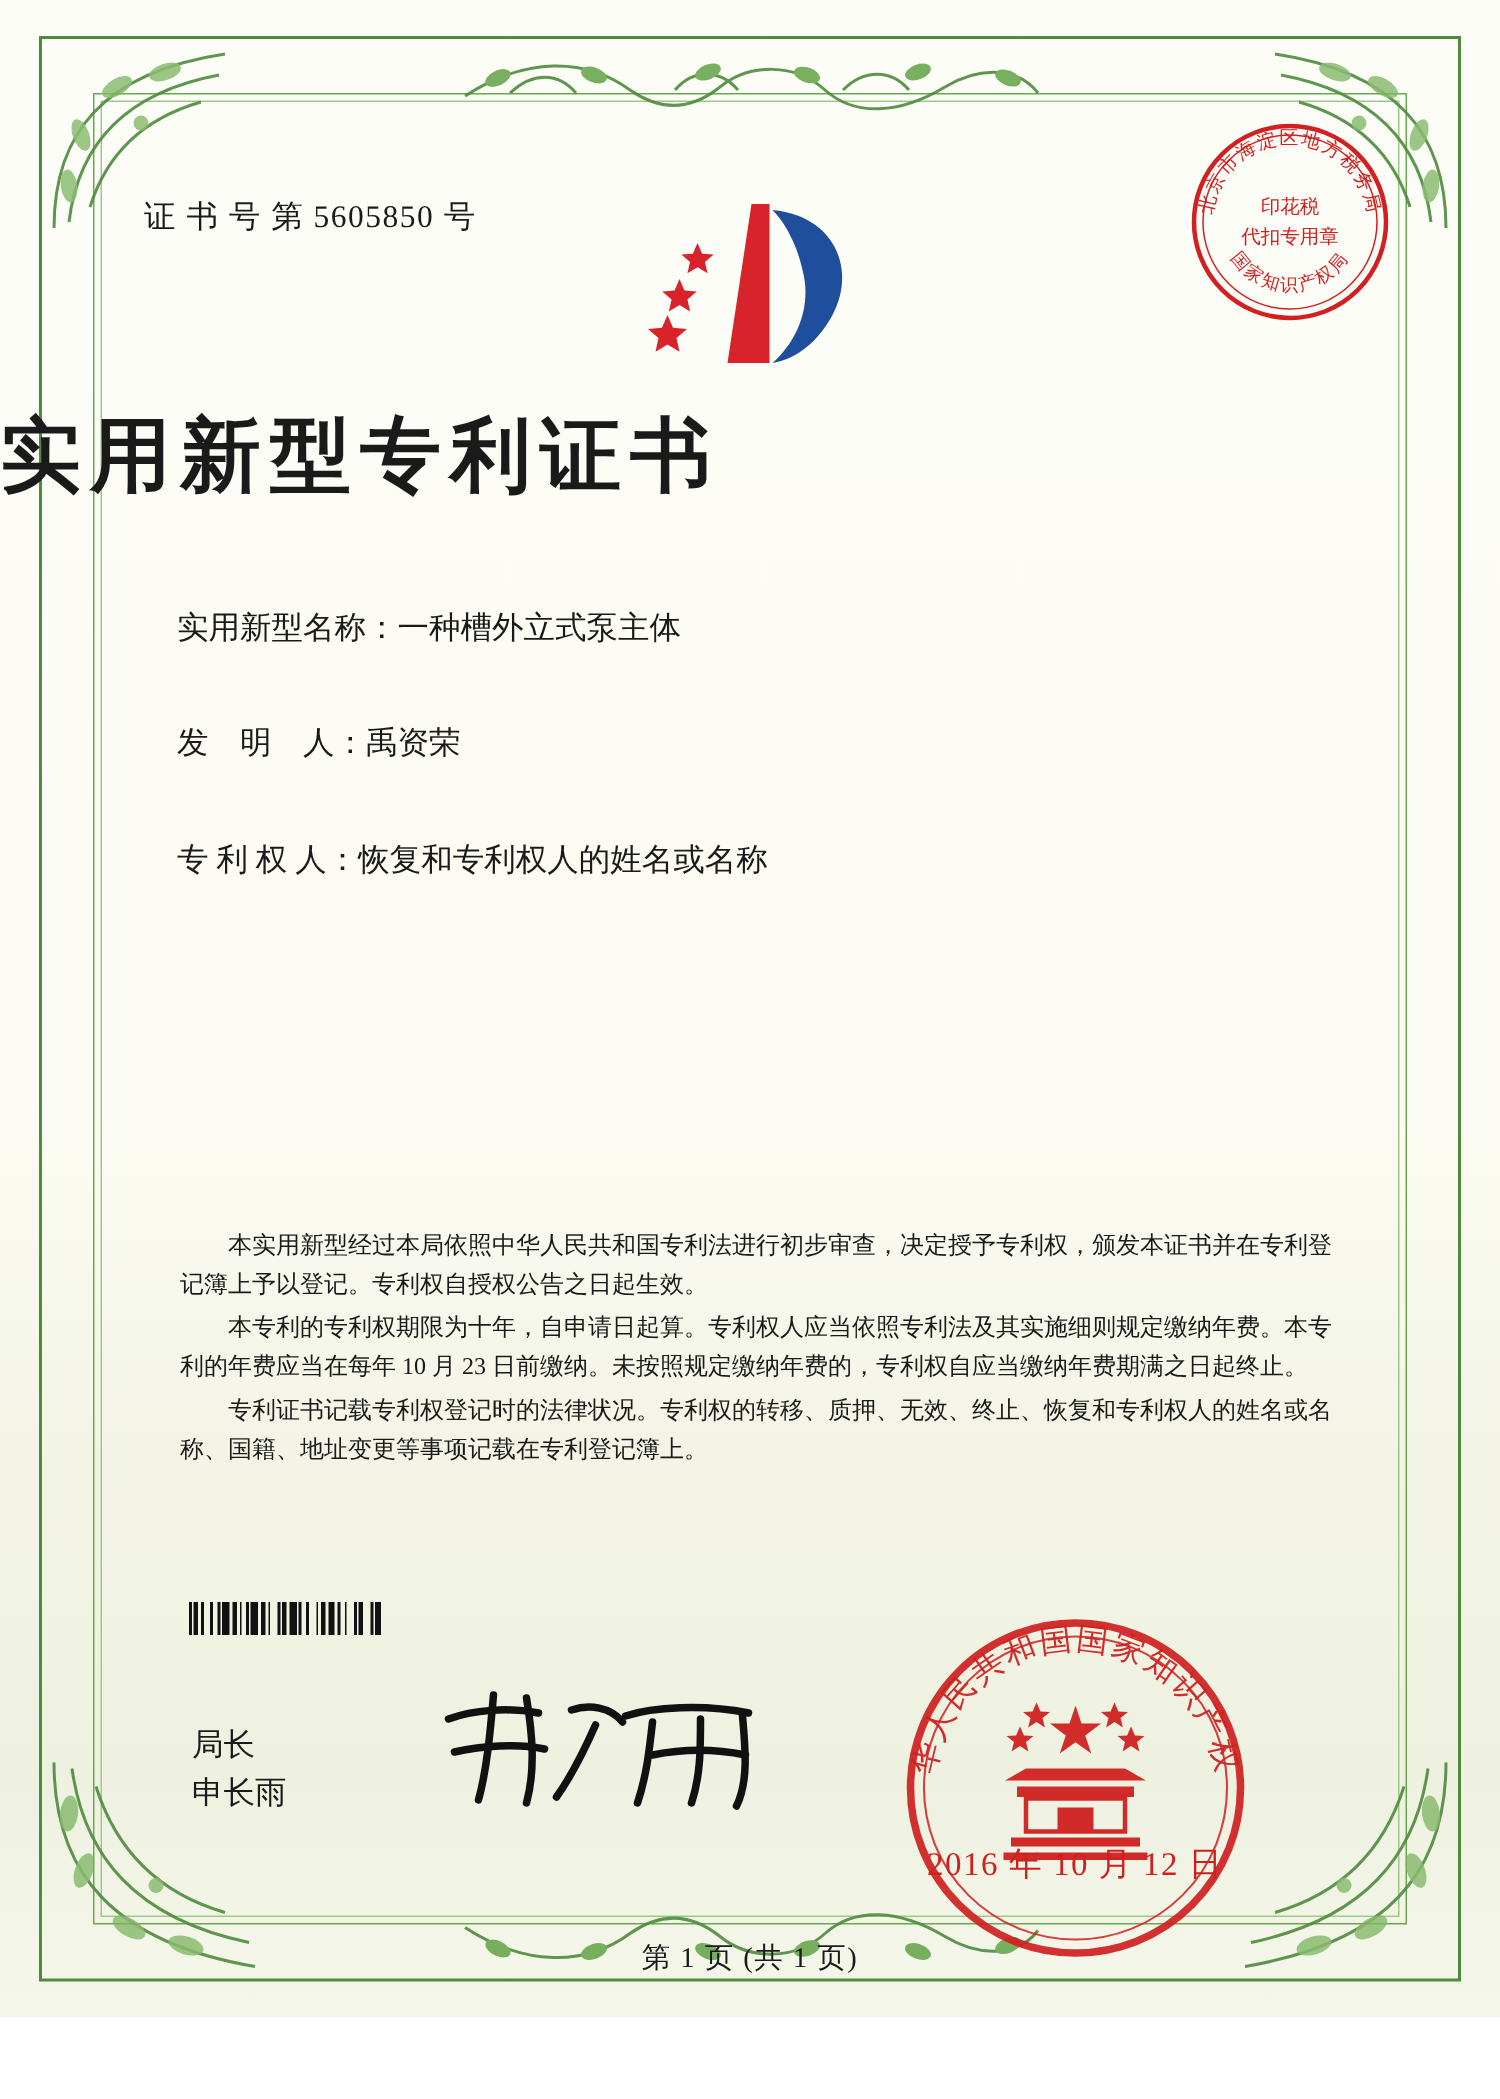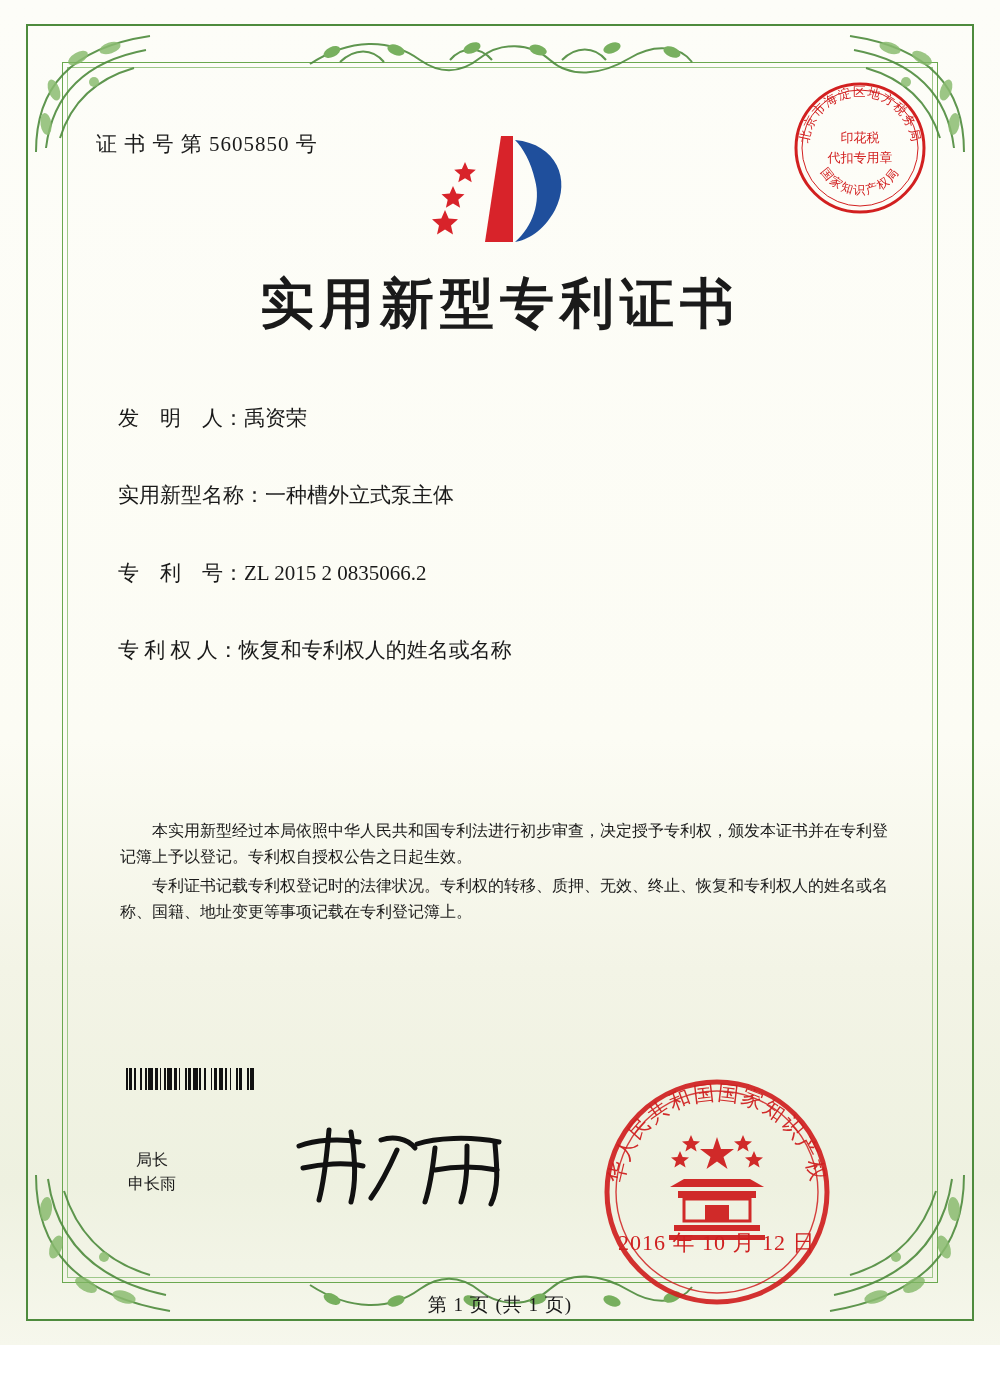--- a/index.html
+++ b/index.html
@@ -77,21 +77,20 @@
     right: 70px;
     top: 78px;
     width: 140px;
     height: 140px;
   }
 
   .title {
     position: absolute;
     left: 0; right: 0;
     top: 268px;
-    text-align: center;
     font-size: 54px;
     font-weight: bold;
     letter-spacing: 6px;
     font-family: "DejaVu Serif", "Liberation Serif", serif;
   }
 
   
   .fields {
     position: absolute;
     left: 118px;
@@ -136,23 +135,22 @@
     display: block;
     background: #111;
     height: 100%;
   }
 
   
   .sig-block {
     position: absolute;
     left: 128px;
     top: 1148px;
-    font-size: 16px;
+    font-size: 21px;
     line-height: 1.5;
-    text-align: center;
   }
   .sig-hand {
     position: absolute;
     left: 285px;
     top: 1122px;
     width: 250px;
     height: 90px;
   }
 
   
@@ -327,35 +325,33 @@
       </text>
       <text x="70" y="64" font-size="13" fill="#d22020" text-anchor="middle" font-family="'DejaVu Serif',serif">印花税</text>
       <text x="70" y="84" font-size="13" fill="#d22020" text-anchor="middle" font-family="'DejaVu Serif',serif">代扣专用章</text>
     </svg>
   </div>
 
   <div class="title">实用新型专利证书</div>
 
   <div class="fields">
     <div class="field">
-      <span class="lbl">发　明　人：</span><span class="val">禹资荣</span>
-    </div>
-    <div class="field">
       <span class="lbl">实用新型名称：</span><span class="val">一种槽外立式泵主体</span>
     </div>
     <div class="field">
-      <span class="lbl">专　利　号：</span><span class="val">ZL 2015 2 0835066.2</span>
+      <span class="lbl">发　明　人：</span><span class="val">禹资荣</span>
     </div>
     <div class="field">
       <span class="lbl">专 利 权 人：</span><span class="val">恢复和专利权人的姓名或名称</span>
     </div>
   </div>
 
   <div class="body-text">
     <p>本实用新型经过本局依照中华人民共和国专利法进行初步审查，决定授予专利权，颁发本证书并在专利登记簿上予以登记。专利权自授权公告之日起生效。</p>
+    <p>本专利的专利权期限为十年，自申请日起算。专利权人应当依照专利法及其实施细则规定缴纳年费。本专利的年费应当在每年 10 月 23 日前缴纳。未按照规定缴纳年费的，专利权自应当缴纳年费期满之日起终止。</p>
     <p>专利证书记载专利权登记时的法律状况。专利权的转移、质押、无效、终止、恢复和专利权人的姓名或名称、国籍、地址变更等事项记载在专利登记簿上。</p>
   </div>
 
   <div class="barcode" id="barcode">
       <i style="width: 1.6px; background: rgb(17, 17, 17);"></i>
       <i style="width: 1.6px; background: transparent;"></i>
       <i style="width: 3.2px; background: rgb(17, 17, 17);"></i>
       <i style="width: 1.6px; background: transparent;"></i>
       <i style="width: 1.6px; background: rgb(17, 17, 17);"></i>
       <i style="width: 4.8px; background: transparent;"></i>

